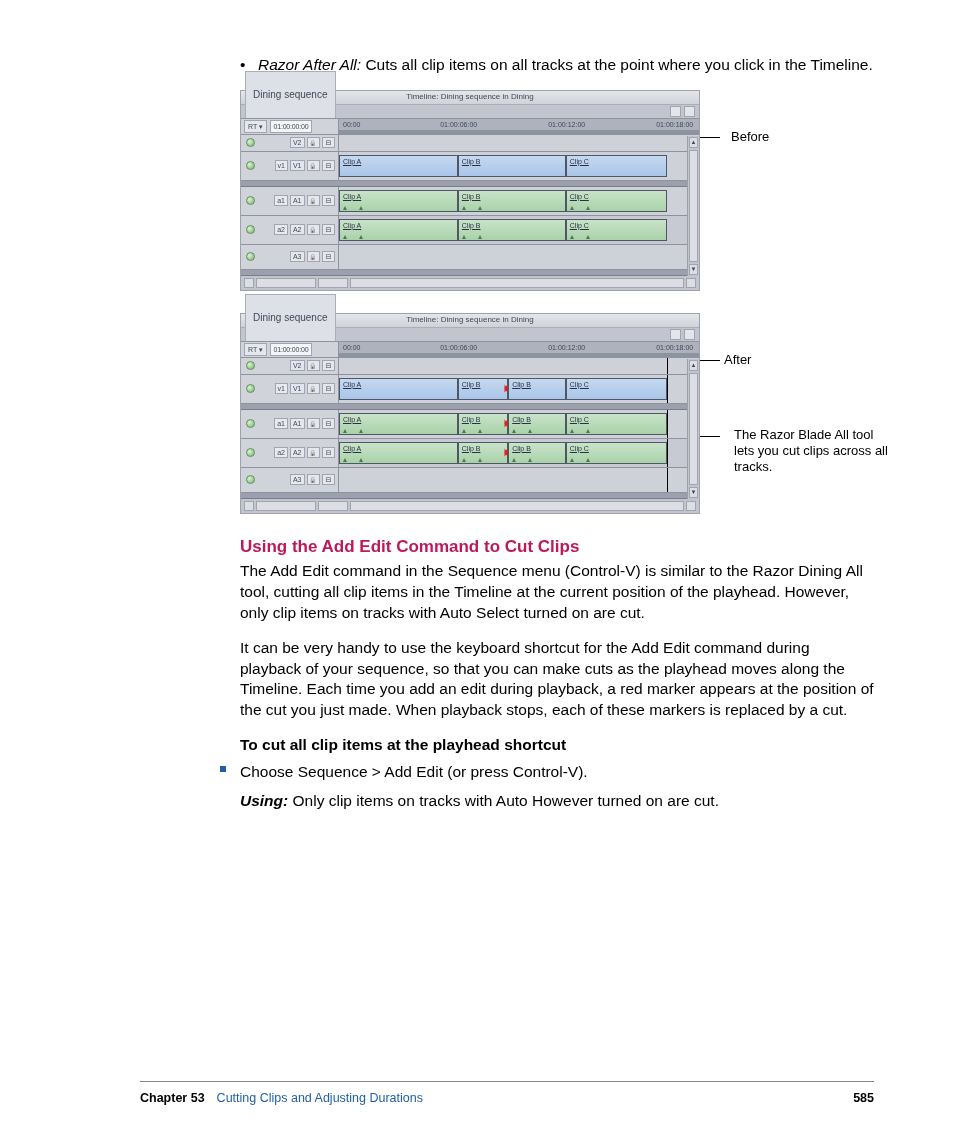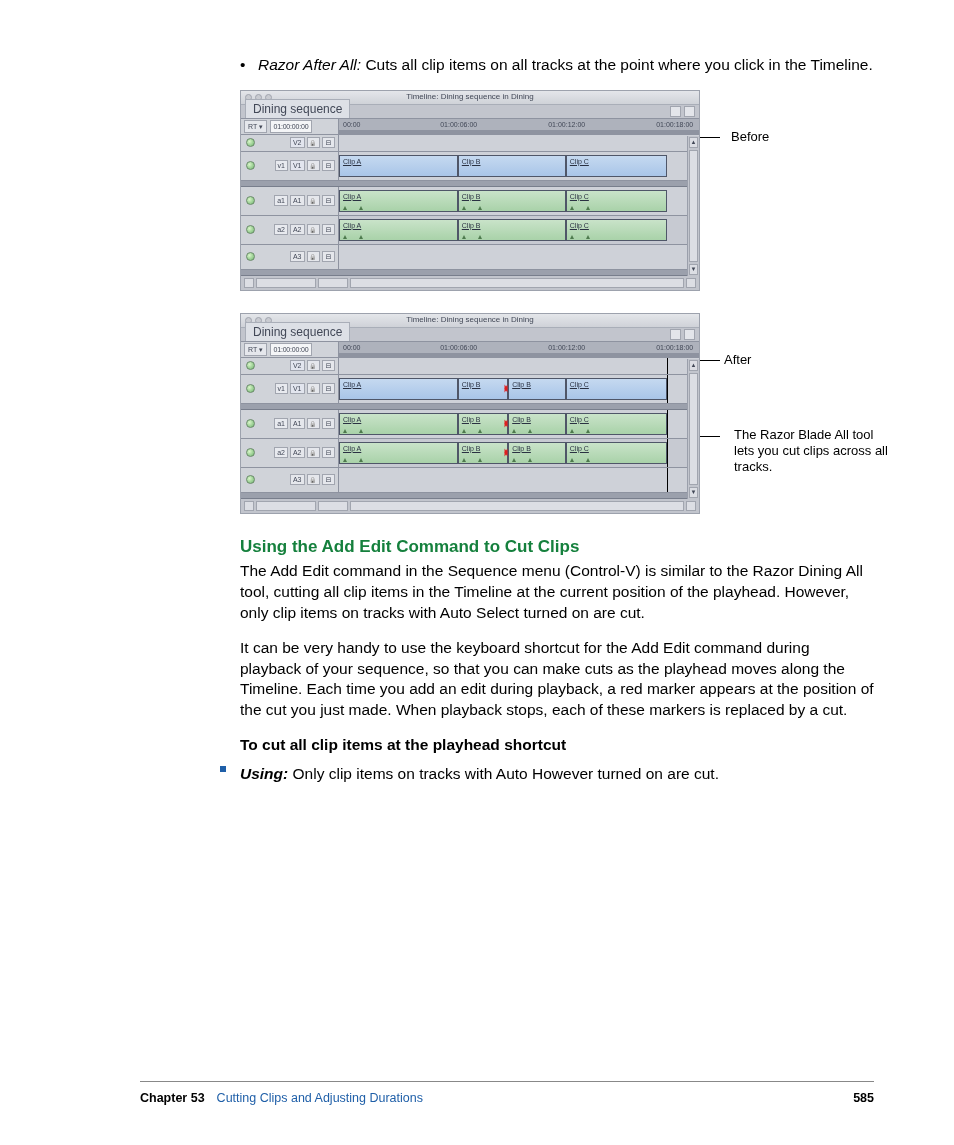--- a/index.html
+++ b/index.html
@@ -28,21 +28,21 @@
   .tl-titlebar {
     height: 14px;
     background: linear-gradient(#e4e6ea, #cfd2d8);
     display: flex; align-items: center; justify-content: center;
     border-bottom: 1px solid #a9aeb8;
     position: relative;
   }
   .tl-traffic { position: absolute; left: 4px; top: 3px; display: flex; gap: 3px; }
   .tl-traffic span { width: 7px; height: 7px; border-radius: 50%; background: #c9cbd1; border: 1px solid #a1a5af; display: block; }
   .tl-tabrow { height: 14px; background: #c2c5cd; display: flex; align-items: flex-end; border-bottom: 1px solid #8e93a0; position: relative; }
-  .tl-tab { margin-left: 4px; padding: 1px 7px; background: #dde0e6; border: 1px solid #a9aeb8; border-bottom: none; font-size: 12px; }
+  .tl-tab { margin-left: 4px; padding: 16px 7px; background: #dde0e6; border: 1px solid #a9aeb8; border-bottom: none; font-size: 10px; }
   .tl-icons-tr { position: absolute; right: 4px; top: 1px; display: flex; gap: 3px; }
   .tl-icons-tr span { width: 11px; height: 11px; background: #e3e5ea; border: 1px solid #a1a5af; display: block; }
   .tl-header { height: 16px; display: flex; border-bottom: 1px solid #8e93a0; }
   .tl-patch { width: 98px; background: #d0d3d9; display: flex; align-items: center; padding: 0 3px; gap: 3px; border-right: 1px solid #8e93a0; }
   .tl-rt { padding: 1px 3px; background: #e5e7ec; border: 1px solid #a1a5af; font-size: 7px; }
   .tl-tc { padding: 1px 3px; background: #f4f5f7; border: 1px solid #a1a5af; font-size: 7px; letter-spacing: -0.2px; }
   .tl-ruler { flex: 1; background: #8e93a0; color: #4a4f5c; display: flex; font-size: 7px; position: relative; }
   .tl-ruler-bg { position: absolute; inset: 0; background: #aeb2bc; border-bottom: 4px solid #8e93a0;}
   .tl-rtext { position: relative; padding: 1px 0 0 4px; color: #424857; }
   .tl-track-row { display: flex; border-bottom: 1px solid #8e93a0; position: relative; }
@@ -84,21 +84,21 @@
   .cut-marker::before, .cut-marker::after {
     content:""; position:absolute; left:0; width:0; height:0;
     border-top: 4.5px solid transparent;
     border-bottom: 4.5px solid transparent;
   }
   .cut-marker::before { border-left: 3.5px solid #e02020; left:0;}
   .cut-marker::after { border-right: 3.5px solid #e02020; right:0;}
   .callouts { position: relative; flex: 1; font-size: 13px; line-height: 1.25; }
   .callout-line { position: absolute; height: 1px; background: #000; }
   .callout-text { position: absolute; }
-  .section-heading { color: #15803d; font-weight: bold; font-size: 17px; margin-top: 8px; margin-bottom: 2px; }
+  .section-heading { color: #be185d; font-weight: bold; font-size: 17px; margin-top: 8px; margin-bottom: 2px; }
   .para { margin-bottom: 14px; }
   .bold { font-weight: bold; }
   .italic { font-style: italic; }
   .square-bullet { position: absolute; left: -20px; top: 4px; width: 6px; height: 6px; background: #1f5fa8; }
   .step-item { position: relative; padding-left: 0px; margin-bottom: 8px; }
   .footer {
     position: absolute;
     left: 140px; right: 80px; bottom: 38px;
     border-top: 0.5px solid #888;
     padding-top: 8px;
@@ -405,20 +405,21 @@
   </div>
 </div>
 
 <div class="section-heading">Using the Add Edit Command to Cut Clips</div>
 <div class="para">The Add Edit command in the Sequence menu (Control-V) is similar to the Razor Dining All tool, cutting all clip items in the Timeline at the current position of the playhead. However, only clip items on tracks with Auto Select turned on are cut.</div>
 <div class="para">It can be very handy to use the keyboard shortcut for the Add Edit command during playback of your sequence, so that you can make cuts as the playhead moves along the Timeline. Each time you add an edit during playback, a red marker appears at the position of the cut you just made. When playback stops, each of these markers is replaced by a cut.</div>
 
 <div class="bold" style="margin-bottom:6px">To cut all clip items at the playhead shortcut</div>
 <div class="step-item">
   <div class="square-bullet"></div>
+  <span>Choose Sequence &gt; Add Edit (or press Control-V).</span>
 </div>
 <div>
   <span class="italic bold">Using:</span><span>  Only clip items on tracks with Auto However turned on are cut.</span>
 </div>
 
 <div class="footer">
   <span class="chap">Chapter 53</span>
   <span class="title">Cutting Clips and Adjusting Durations</span>
   <span class="pnum">585</span>
 </div>

